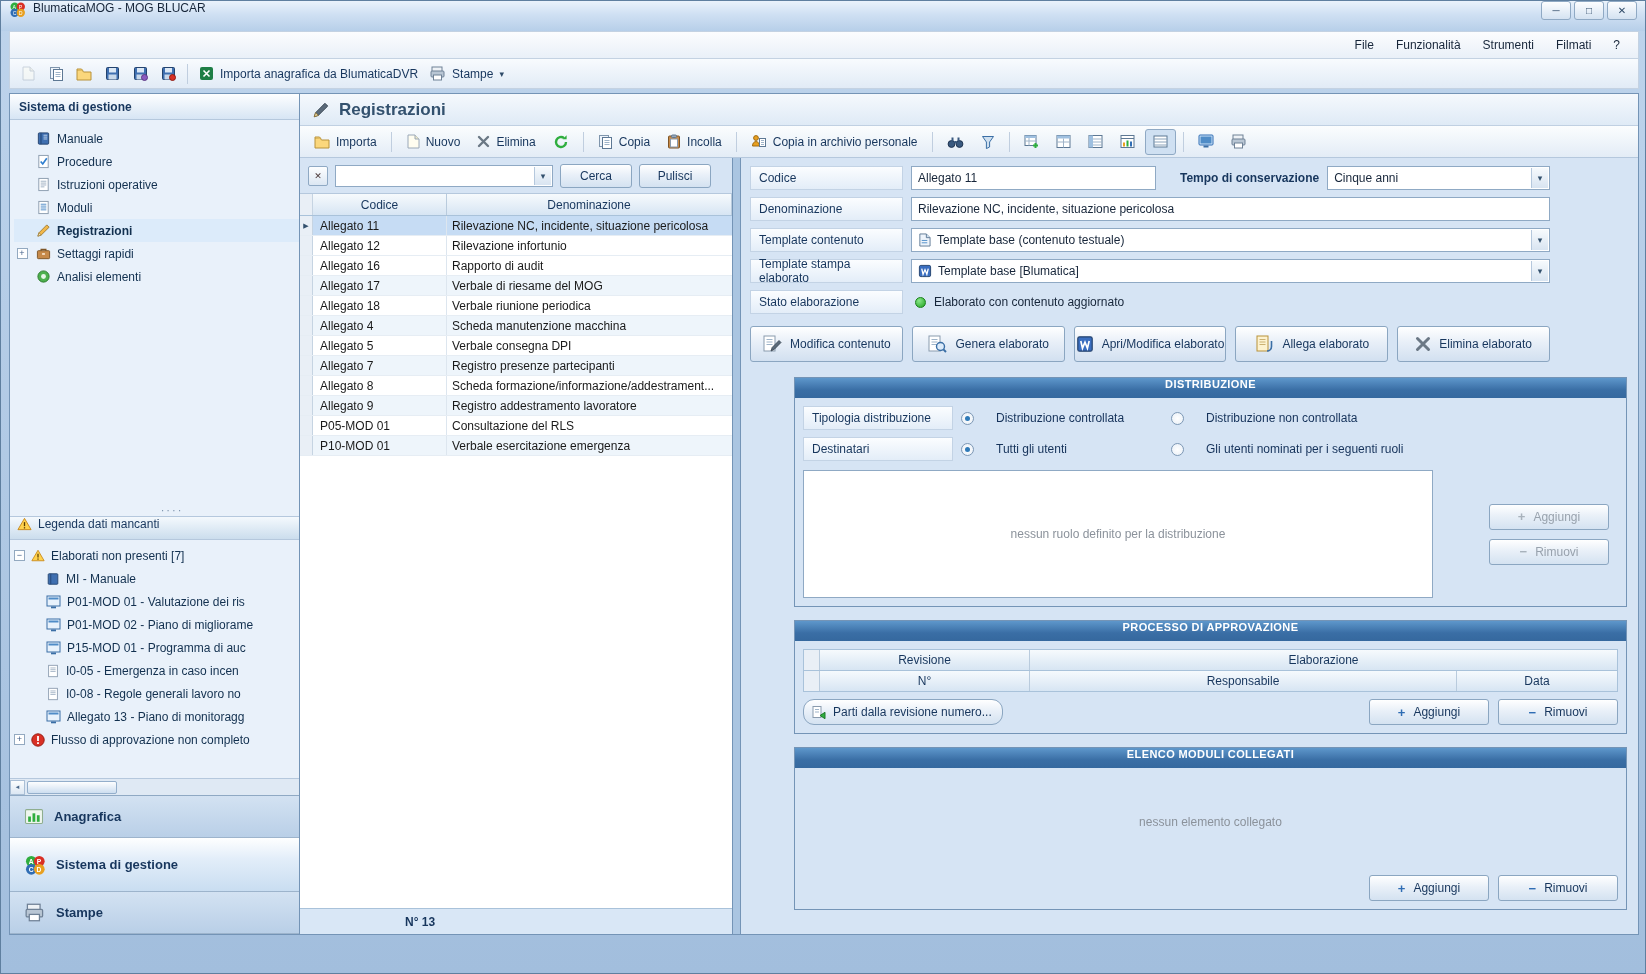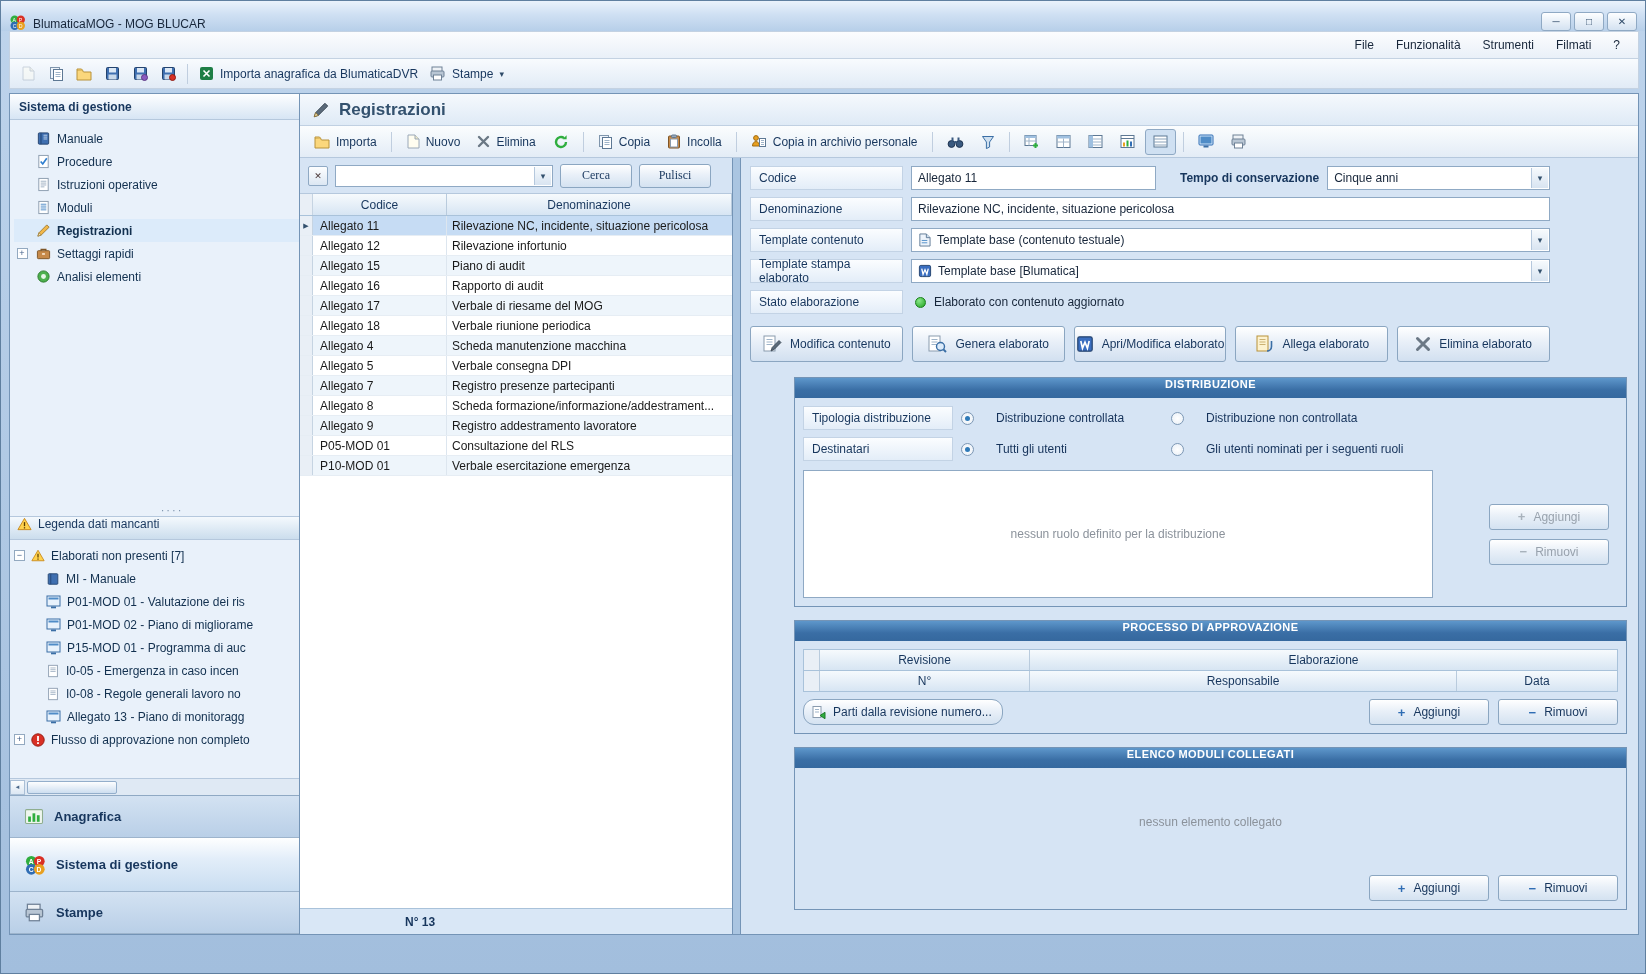--- a/index.html
+++ b/index.html
@@ -1,21 +1,21 @@
 <!DOCTYPE html>
 <html><head>
 <meta charset="utf-8">
 <style>
   *{margin:0;padding:0;box-sizing:border-box;}
   html,body{width:1646px;height:974px;}
   body{font-family:"Liberation Sans",sans-serif;font-size:12px;color:#1a1a1a;background:#8aa9c9;}
   .window{position:relative;width:1646px;height:974px;background:linear-gradient(#bed4ec,#a2bedd);border:1px solid #5f7f9f;overflow:hidden;}
 
   
-  .titlebar{position:absolute;left:0;top:0;width:100%;height:30px;background:linear-gradient(#eaf2fb,#cfe0f3 45%,#b7cfe9);display:flex;align-items:flex-end;padding:0 8px;}
+  .titlebar{position:absolute;left:0;top:0;width:100%;height:30px;background:linear-gradient(#eaf2fb,#cfe0f3 45%,#b7cfe9);display:flex;align-items:flex-start;padding:0 8px;}
   .titlebar .title{margin-left:7px;color:#17263a;}
   .winbtns{margin-left:auto;display:flex;gap:3px;}
   .winbtn{width:30px;height:19px;border:1px solid #8fa9c4;border-radius:3px;background:linear-gradient(#fdfeff,#d4e2f1);display:flex;align-items:center;justify-content:center;font-size:10px;color:#2e4a68;cursor:default;}
 
   
   .menubar{position:absolute;left:8px;top:30px;width:1630px;height:28px;background:linear-gradient(#fcfdfe,#e9f0f8);border:1px solid #c4d2e2;display:flex;align-items:center;padding:0 8px;gap:2px;justify-content:flex-end;}
   .menu-item{padding:4px 10px;color:#17263a;}
   .toolbar{position:absolute;left:8px;top:58px;width:1630px;height:30px;background:linear-gradient(#f8fbfe,#e1ebf6);border:1px solid #c4d2e2;border-top:none;display:flex;align-items:center;padding:0 5px;gap:2px;}
   .tbtn{height:24px;min-width:26px;display:inline-flex;align-items:center;justify-content:center;gap:6px;padding:0 5px;border-radius:3px;color:#17365d;}
   .tbtn.disabled{opacity:.45;}
@@ -59,21 +59,21 @@
   .mtb-btn.pressed{background:#cfe0f2;border:1px solid #8fa9c4;}
   .main-body{flex:1;display:flex;gap:7px;}
 
   
   .list-panel{width:433px;background:#fff;border-right:1px solid #7494b6;display:flex;flex-direction:column;flex:none;}
   .search-row{height:36px;background:#d6e4f4;border-bottom:1px solid #b5c8dd;display:flex;align-items:center;gap:7px;padding:0 8px;flex:none;}
   .mini-btn{width:20px;height:20px;background:linear-gradient(#fdfeff,#dce7f3);border:1px solid #8fa9c4;border-radius:2px;display:flex;align-items:center;justify-content:center;font-size:9px;color:#4c3a3a;}
   .search-combo{width:218px;height:22px;background:#fff;border:1px solid #8fa9c4;position:relative;display:flex;align-items:center;}
   .search-combo input{border:none;outline:none;width:100%;height:100%;padding:0 20px 0 5px;font:inherit;background:transparent;}
   .combo-arrow{position:absolute;right:1px;top:1px;bottom:1px;width:17px;background:linear-gradient(#f6fafd,#d8e4f1);border-left:1px solid #b5c8dd;display:flex;align-items:center;justify-content:center;font-size:9px;color:#33516e;}
-  .btn{display:inline-flex;align-items:center;justify-content:center;gap:6px;background:linear-gradient(#ffffff,#e9f0f8 45%,#d4e2f1);border:1px solid #8ba6c1;border-radius:3px;color:#17365d;cursor:default;font-family:Liberation Serif, serif;}
+  .btn{display:inline-flex;align-items:center;justify-content:center;gap:6px;background:linear-gradient(#ffffff,#e9f0f8 45%,#d4e2f1);border:1px solid #8ba6c1;border-radius:3px;color:#17365d;cursor:default;}
   .btn.w72{width:72px;height:24px;}
   .grid-header{display:flex;height:22px;background:linear-gradient(#f6fafd,#d7e5f3);border-bottom:1px solid #a9c2da;color:#17365d;flex:none;}
   .gh-cell{display:flex;align-items:center;justify-content:center;border-right:1px solid #b9cbdd;}
   .col-gutter{width:13px;flex:none;background:#e9eff6;border-right:1px solid #c6d4e2;display:flex;align-items:center;justify-content:center;font-size:7px;color:#33516e;}
   .col-codice{width:134px;flex:none;}
   .col-den{flex:1;}
   .grid-row{display:flex;height:20px;border-bottom:1px solid #e6edf4;background:#fff;flex:none;}
   .grid-row.alt{background:#eef5fb;}
   .grid-row.selected{background:#c6dcf4;}
   .gr-codice{width:134px;flex:none;display:flex;align-items:center;padding:0 4px 0 7px;border-right:1px solid #dde6ef;white-space:nowrap;overflow:hidden;}
@@ -604,25 +604,20 @@
               <span>▶</span>
             </div>
           <div class="gr-codice">Allegato 11</div>
             <div class="gr-den">Rilevazione NC, incidente, situazione pericolosa</div>
         </div>
         <div class="grid-row">
           <div class="col-gutter"></div>
           <div class="gr-codice">Allegato 12</div>
             <div class="gr-den">Rilevazione infortunio</div>
         </div>
-        <div class="grid-row alt">
-          <div class="col-gutter"></div>
-          <div class="gr-codice">Allegato 15</div>
-            <div class="gr-den">Piano di audit</div>
-        </div>
         <div class="grid-row">
           <div class="col-gutter"></div>
           <div class="gr-codice">Allegato 16</div>
             <div class="gr-den">Rapporto di audit</div>
         </div>
         <div class="grid-row alt">
           <div class="col-gutter"></div>
           <div class="gr-codice">Allegato 17</div>
             <div class="gr-den">Verbale di riesame del MOG</div>
         </div>

